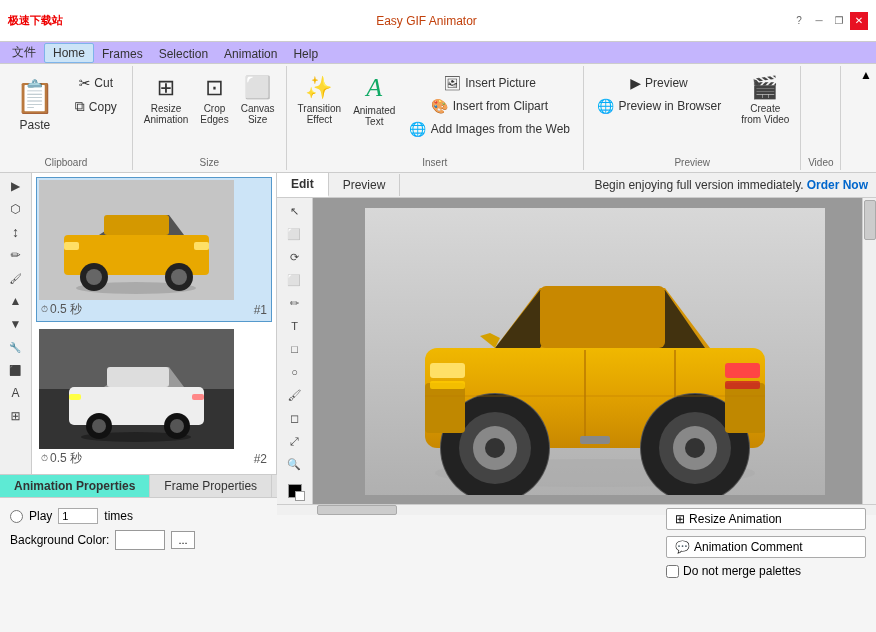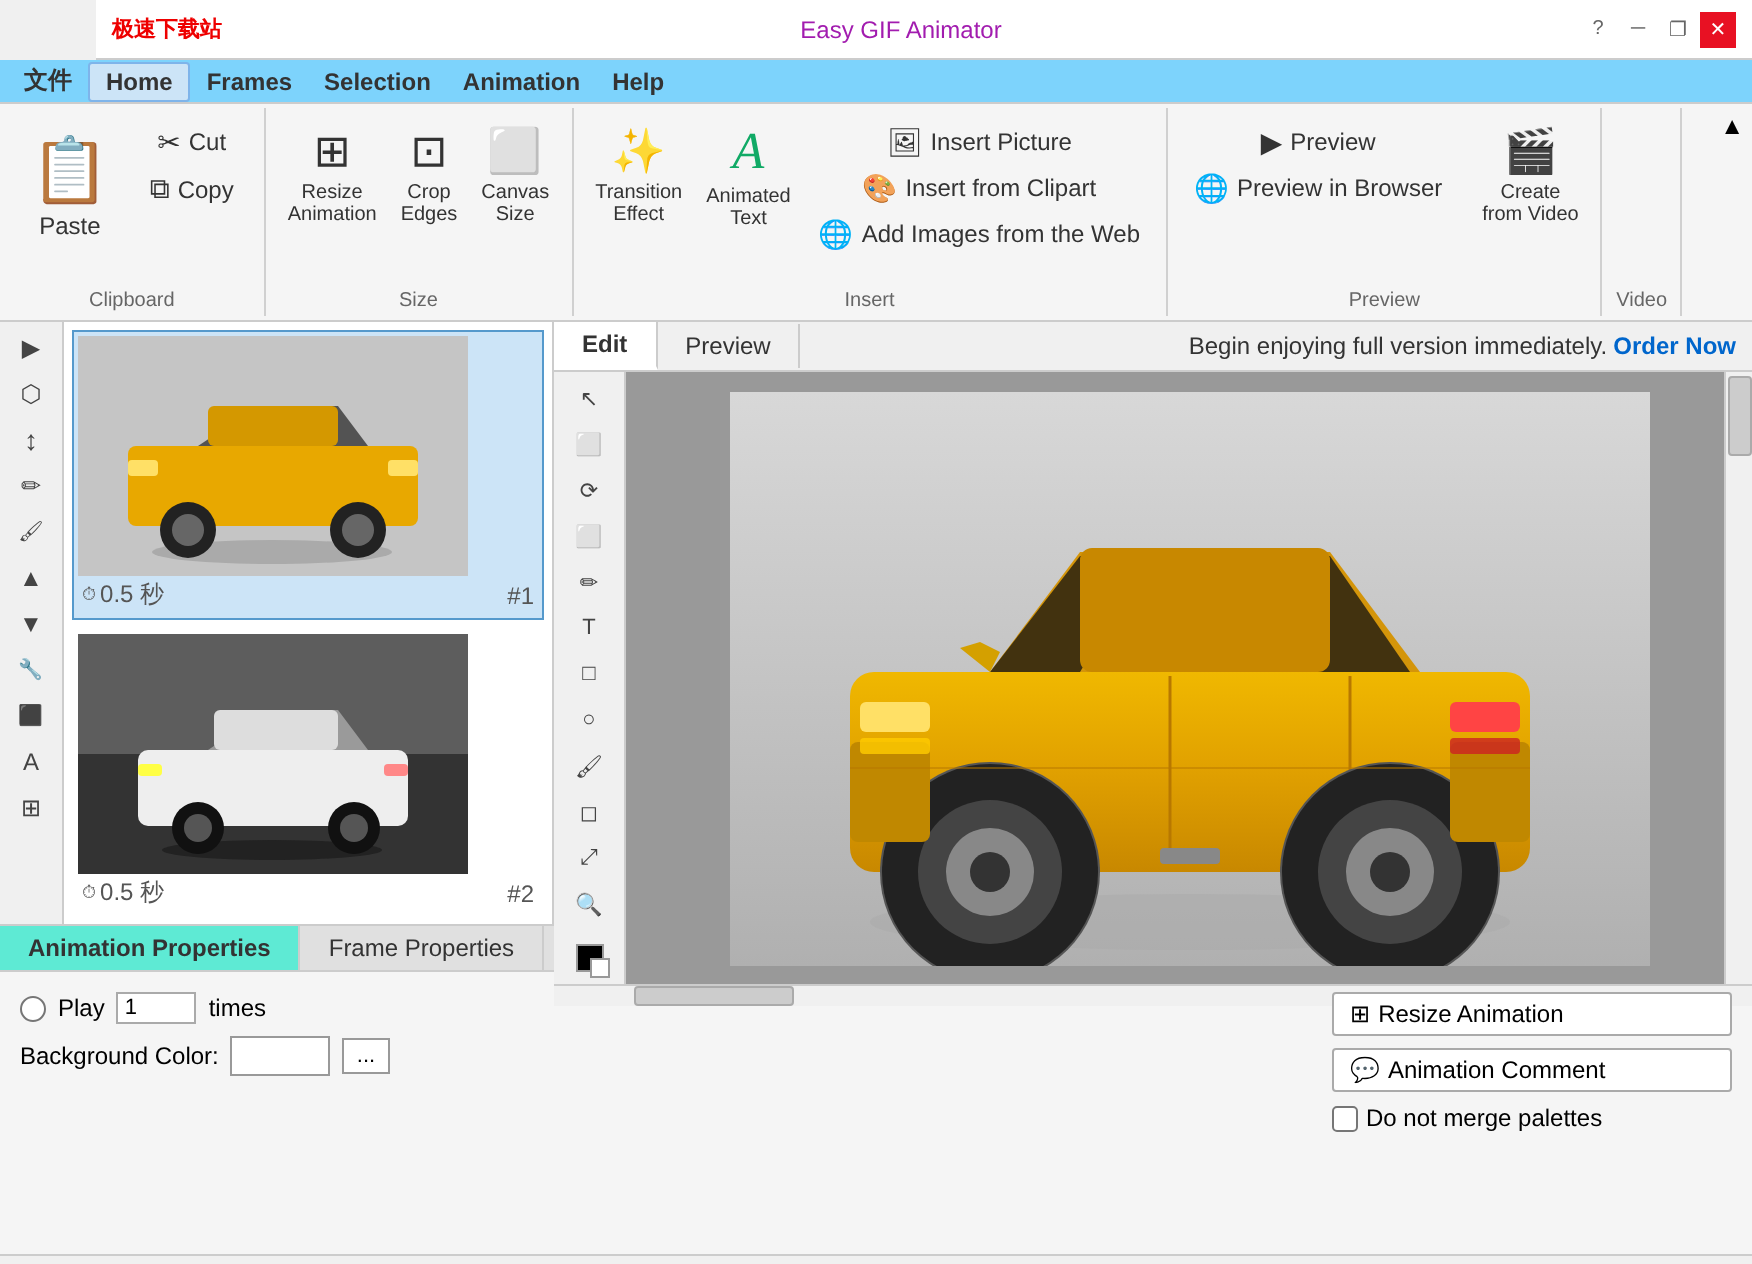--- a/index.html
+++ b/index.html
@@ -1,42 +1,40 @@
 <!DOCTYPE html>
 <html><head>
   <meta charset="utf-8">
   <style>
     * { box-sizing: border-box; margin: 0; padding: 0; font-family: 'Segoe UI', Arial, sans-serif; font-size: 12px; }
     body { width: 876px; height: 632px; overflow: hidden; background: #f0f0f0; }
 
     
     .title-bar {
       background: #fff;
-      height: 30px;
+      height: 42px;
       display: flex;
       align-items: center;
       justify-content: space-between;
       padding: 0 8px;
       border-bottom: 1px solid #ccc;
-      margin-left: 48px;
-    }
-    .title-bar-title { flex: 1; text-align: center; font-size: 12px; color: #a21caf; }
+    }
+    .title-bar-title { flex: 1; text-align: center; font-size: 12px; color: #c2410c; }
     .title-bar-controls { display: flex; gap: 2px; }
     .title-bar-controls span { width: 18px; height: 18px; display: flex; align-items: center; justify-content: center; cursor: pointer; font-size: 10px; color: #666; }
     .watermark { font-size: 11px; color: #e00; font-weight: bold; }
 
     
     .menu-bar {
-      background: #7dd3fc;
+      background: #c4b5fd;
       height: 22px;
       display: flex;
-      align-items: center;
+      align-items: flex-end;
       padding: 0 4px;
       border-bottom: 1px solid #ccc;
-      font-weight: bold;
     }
     .menu-item {
       padding: 2px 8px;
       cursor: pointer;
       border-radius: 2px;
       font-size: 12px;
       color: #333;
     }
     .menu-item.active { background: #cce4f7; border: 1px solid #7eb4ea; }
 

